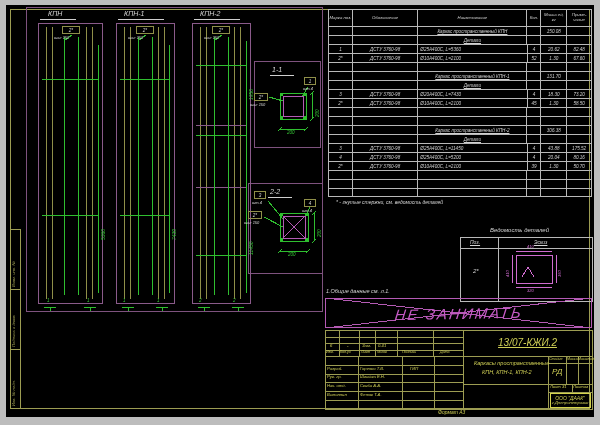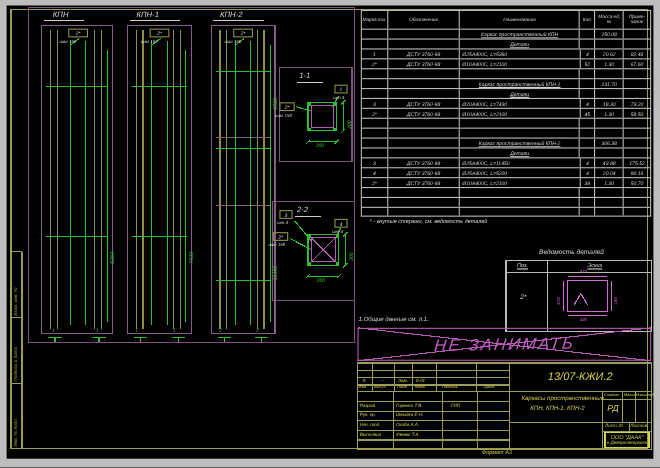--- a/index.html
+++ b/index.html
@@ -3,21 +3,21 @@
 <meta charset="utf-8">
 <style>
   * { margin:0; padding:0; box-sizing:border-box; }
   html,body { width:600px; height:425px; }
   body { background:#bdbdbd; font-family:"Liberation Sans", sans-serif; position:relative; overflow:hidden; }
   .sheet { position:absolute; left:6px; top:5px; width:588px; height:412px; background:#000; }
   svg.geo { position:absolute; left:0; top:0; pointer-events:none; }
   .t { position:absolute; line-height:1; font-style:italic; color:#d6d6d6; white-space:nowrap; }
   .g { color:#35c435; } .y { color:#cfcf55; } .pk { color:#cf6ccf; } .ol { color:#9c9c52; }
   .rot { transform:rotate(-90deg); transform-origin:0 0; }
-  .ctr { display:flex; align-items:center; justify-content:center; text-align:left; }
+  .ctr { display:flex; align-items:center; justify-content:center; text-align:left;text-decoration:underline; }
   .pbox { position:absolute; border:1px solid #8f8f49; color:#d6d6d6; font-style:italic;
           display:flex; align-items:center; justify-content:center; }
   .ul { text-decoration:underline; }
   
   .spec { position:absolute; left:322px; top:4px; width:264px; height:188px;
           border:1px solid #b9b9b9; display:flex; flex-direction:column;
           font-style:italic; color:#d2d2d2; overflow:hidden; }
   .shead { display:flex; height:17px; border-bottom:1px solid #b9b9b9; flex:none; }
   .hcell { border-right:1px solid #b9b9b9; font-size:4.3px; line-height:1.15;
            display:flex; align-items:center; justify-content:center; text-align:center; }

